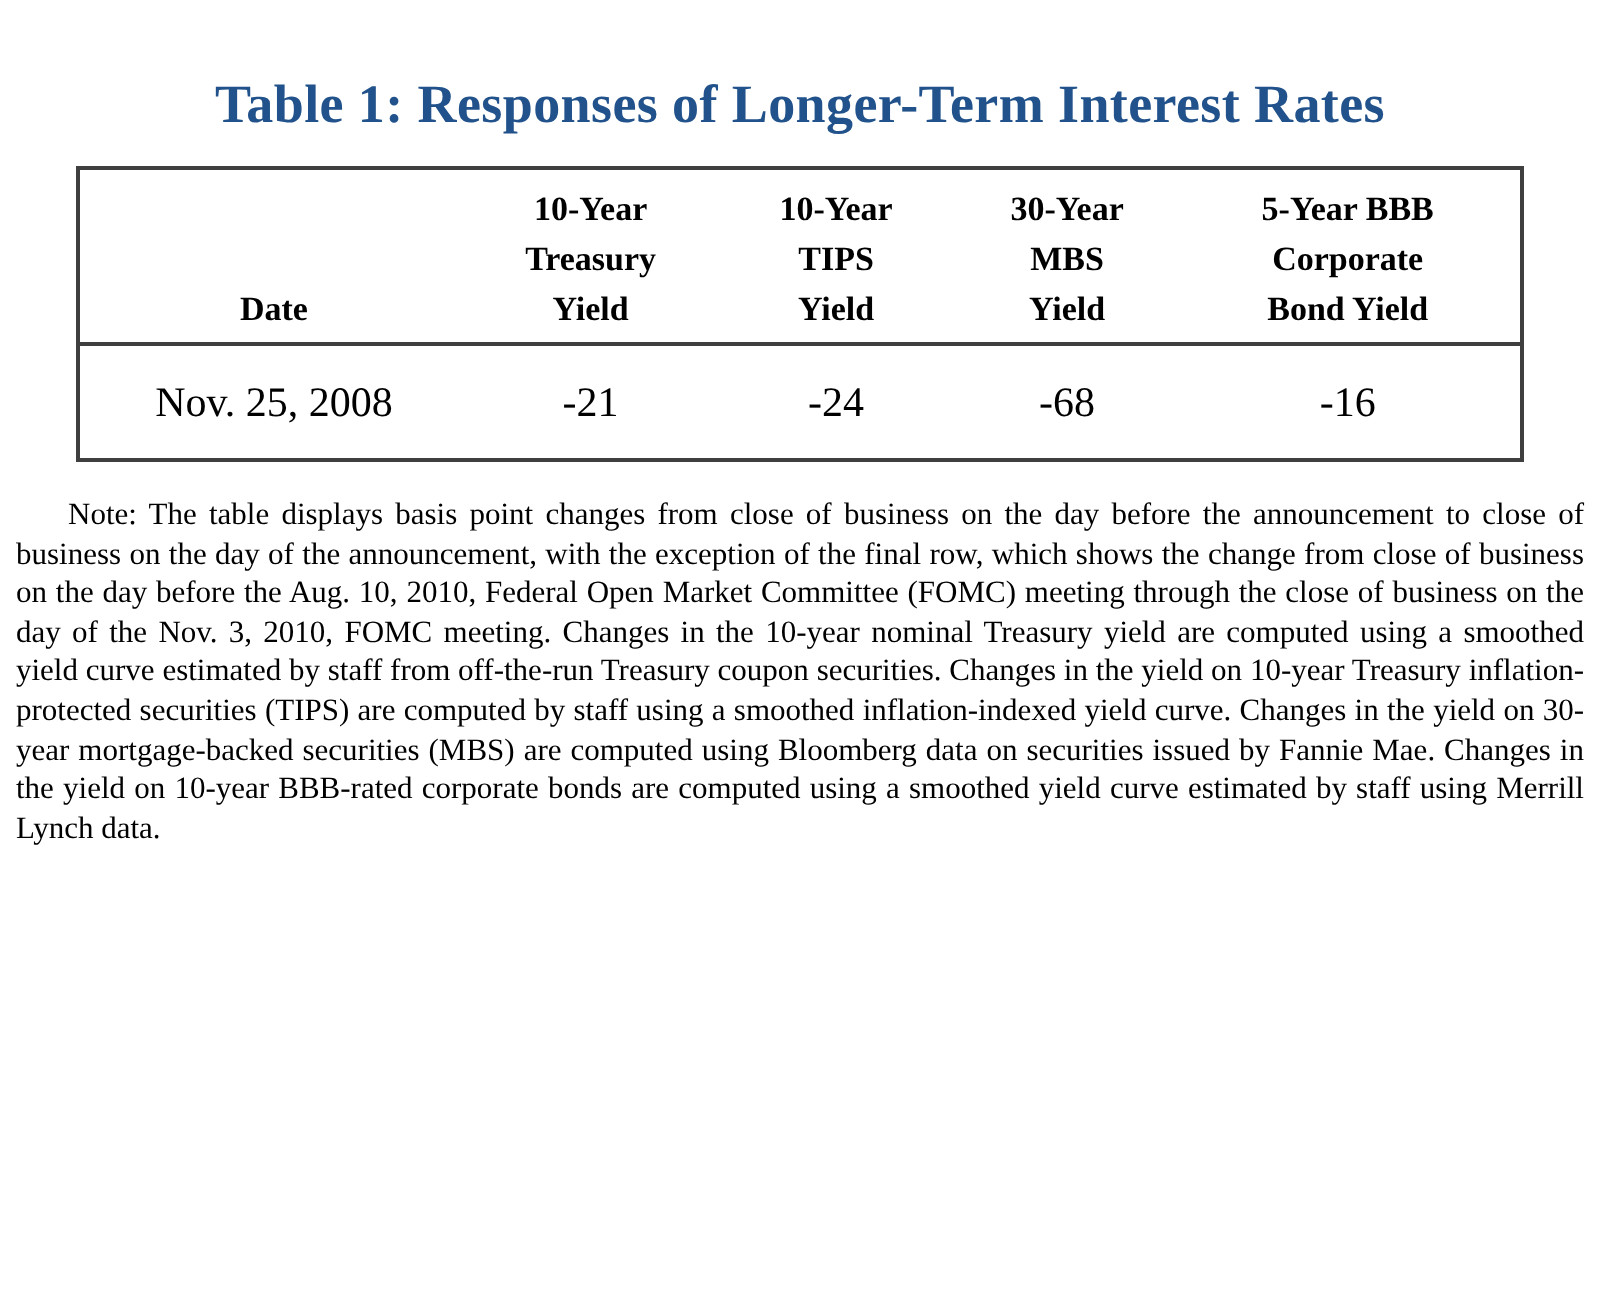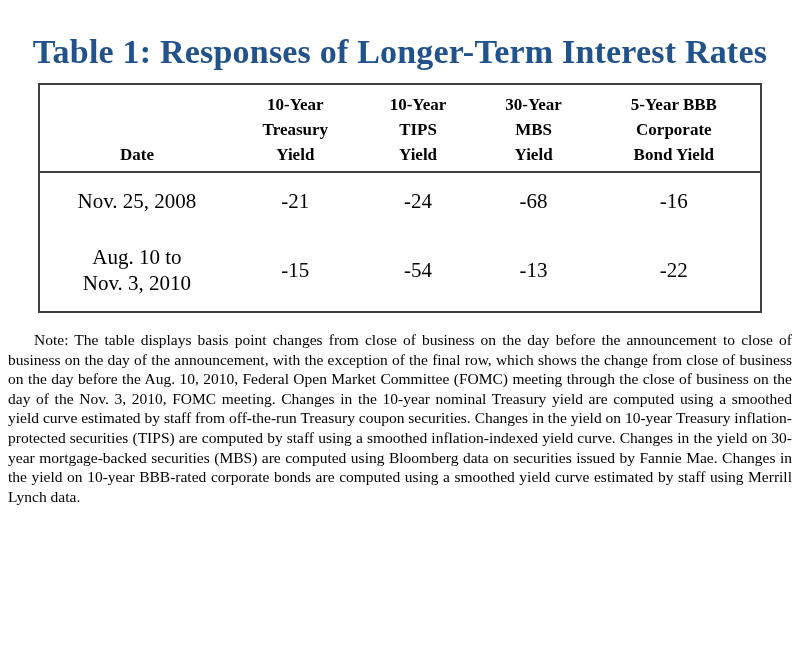--- a/index.html
+++ b/index.html
@@ -11,21 +11,21 @@
     width: 800px;
     height: 645px;
     overflow: hidden;
     font-family: "Liberation Serif", serif;
     color: #000000;
   }
   .title-block {
     padding-top: 36px;
     text-align: center;
     font-weight: bold;
-    font-size: 34px;
+    font-size: 27px;
     line-height: 32px;
     color: #21528B;
     letter-spacing: 0.2px;
   }
   table.rates {
     width: 724px;
     margin: 15px auto 0 auto;
     border-collapse: collapse;
     table-layout: fixed;
     border: 2px solid #3f3f3f;
@@ -90,24 +90,16 @@
     </tr>
   </thead>
   <tbody>
     <tr>
       <td>Nov. 25, 2008</td>
       <td>-21</td>
       <td>-24</td>
       <td>-68</td>
       <td>-16</td>
     </tr>
-    <tr>
-      <td>Aug. 10 to
-Nov. 3, 2010</td>
-      <td>-15</td>
-      <td>-54</td>
-      <td>-13</td>
-      <td>-22</td>
-    </tr>
   </tbody>
 </table>
 
 <p class="note">Note: The table displays basis point changes from close of business on the day before the announcement to close of business on the day of the announcement, with the exception of the final row, which shows the change from close of business on the day before the Aug. 10, 2010, Federal Open Market Committee (FOMC) meeting through the close of business on the day of the Nov. 3, 2010, FOMC meeting.  Changes in the 10-year nominal Treasury yield are computed using a smoothed yield curve estimated by staff from off-the-run Treasury coupon securities.  Changes in the yield on 10-year Treasury inflation-protected securities (TIPS) are computed by staff using a smoothed inflation-indexed yield curve.  Changes in the yield on 30-year mortgage-backed securities (MBS) are computed using Bloomberg data on securities issued by Fannie Mae.  Changes in the yield on 10-year BBB-rated corporate bonds are computed using a smoothed yield curve estimated by staff using Merrill Lynch data.</p>
 
 </body></html>

